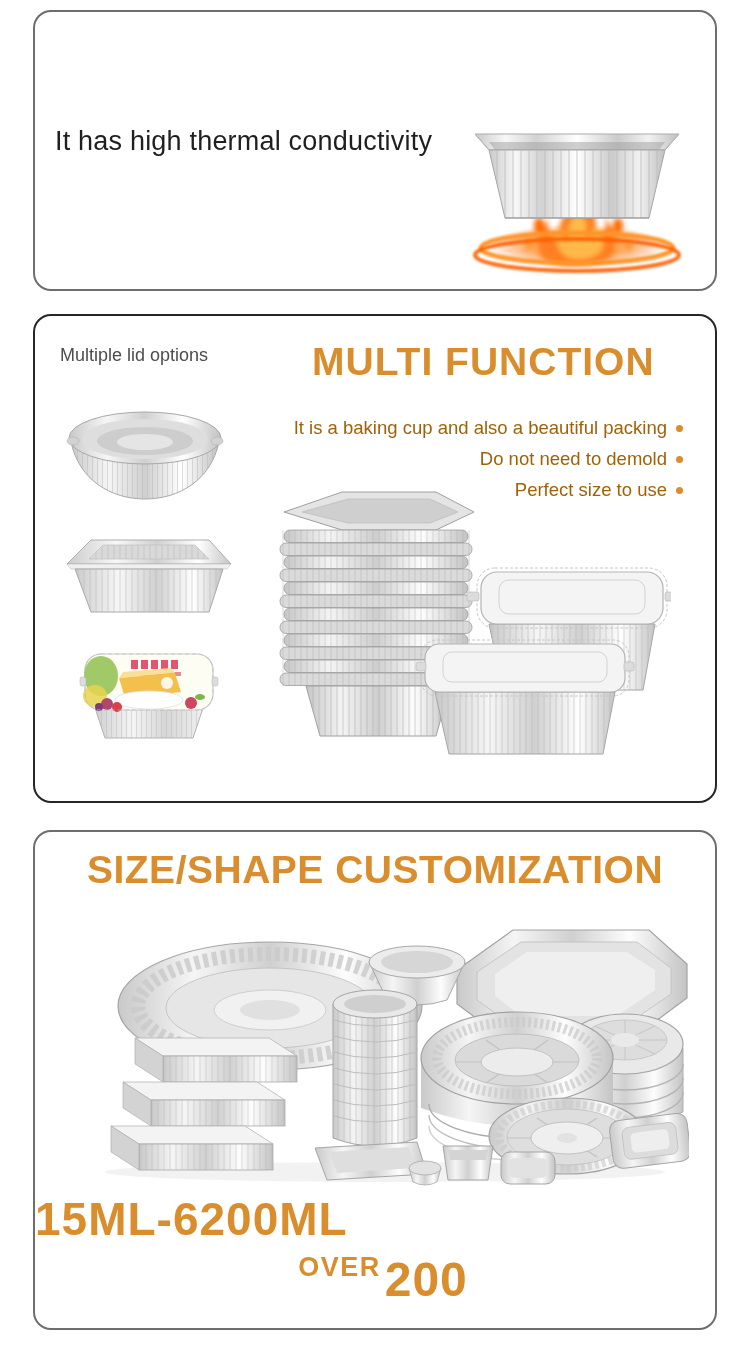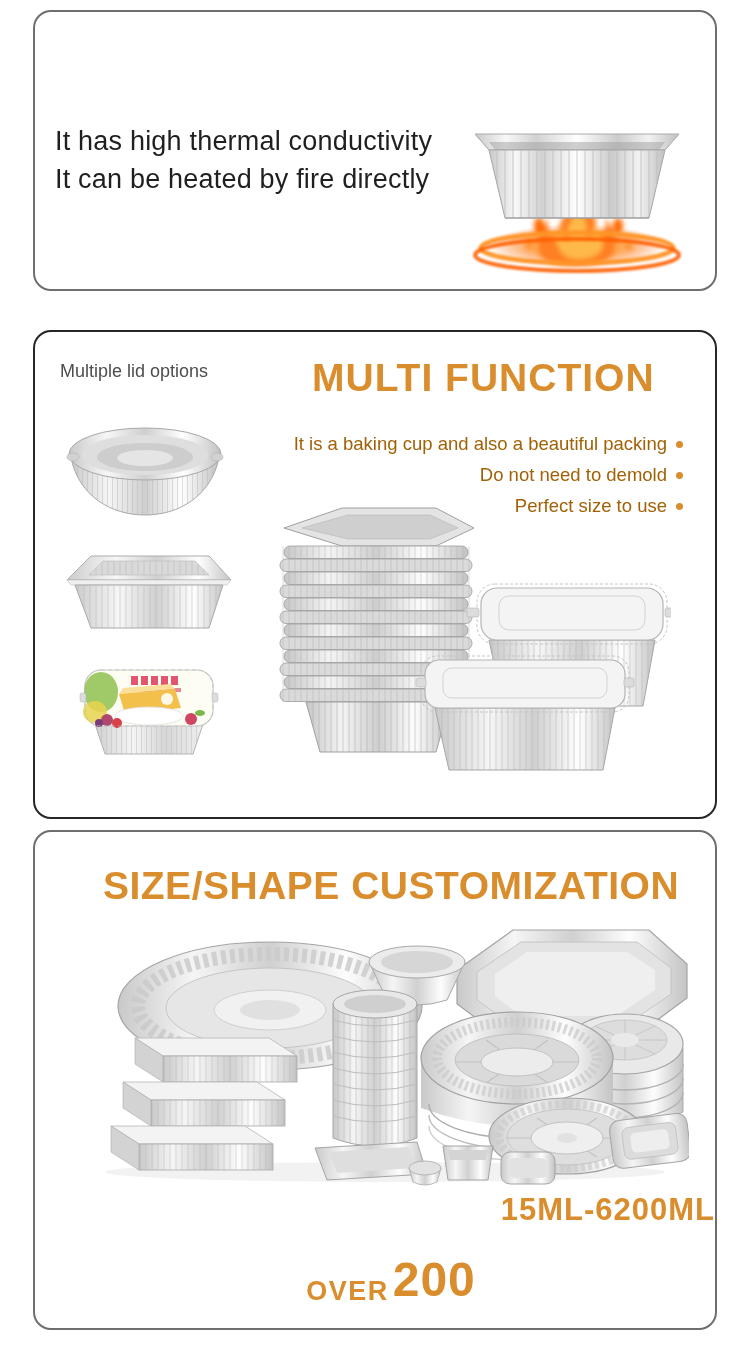--- a/index.html
+++ b/index.html
@@ -1,21 +1,21 @@
 <!DOCTYPE html>
 <html style="--accent: #D98D2C;"><head>
 <meta charset="utf-8">
 <style>
   :root{ --accent:#D98D2C; }
   html,body{margin:0;padding:0;background:#fff;}
   .page{position:relative;width:750px;height:1349px;background:#fff;overflow:hidden;
         font-family:"Liberation Sans",sans-serif;border-radius:20px;}
   .card{position:absolute;left:33px;width:684px;background:#fff;border-radius:18px;box-sizing:border-box;}
   .card1{top:10px;height:281px;border:2px solid #6E6E6E;}
-  .card2{top:314px;height:489px;border:2px solid #262626;margin-top:16px;}
+  .card2{top:314px;height:489px;border:2px solid #262626;}
   .card3{top:830px;height:500px;border:2px solid #6E6E6E;}
 
   
   .c1-text{position:absolute;left:20px;top:110px;font-size:27px;line-height:38px;color:#1F1F1F;letter-spacing:.2px;}
   .c1-img{position:absolute;right:14px;top:96px;width:248px;height:168px;}
 
   
   .lid-label{position:absolute;left:25px;top:29px;font-size:18px;color:#4D4D4D;}
   .mf-title{position:absolute;left:277px;top:24px;width:366px;margin:0;text-align:left;
             font-size:39px;font-weight:800;letter-spacing:1px;color:var(--accent);}
@@ -24,40 +24,39 @@
   .dot{display:inline-block;width:7px;height:7px;border-radius:50%;background:var(--accent);
        margin-left:9px;vertical-align:2px;}
   .img-abs{position:absolute;}
   .img-bowl{left:30px;top:88px;width:160px;height:100px;}
   .img-rect{left:28px;top:212px;width:172px;height:88px;}
   .img-color{left:44px;top:334px;width:140px;height:92px;}
   .img-stack{left:215px;top:166px;width:252px;height:262px;}
   .img-pair{left:380px;top:250px;width:256px;height:196px;}
 
   
-  .ss-title{position:absolute;top:16px;left:0;width:100%;margin:16px;text-align:center;
+  .ss-title{position:absolute;top:16px;left:0;width:100%;margin:0;text-align:center;
             font-size:39px;font-weight:800;letter-spacing:.5px;color:var(--accent);}
   .cluster{position:absolute;left:30px;top:80px;width:624px;height:274px;}
-  .range{position:absolute;top:360px;left:0;width:100%;text-align:right;
-         font-size:31px;font-weight:800;letter-spacing:1px;color:var(--accent);}
-  .over-line{position:absolute;top:420px;left:16px;width:100%;display:flex;justify-content:center;
-             align-items:flex-end;gap:4px;color:var(--accent);font-weight:800;}
+  .range{position:absolute;top:360px;left:0;width:100%;text-align:left;
+         font-size:46px;font-weight:800;letter-spacing:1px;color:var(--accent);}
+  .over-line{position:absolute;top:420px;left:8px;width:100%;display:flex;justify-content:center;
+             align-items:flex-start;gap:4px;color:var(--accent);font-weight:800;}
   .over-word,.suffix-word{font-size:27px;letter-spacing:1.5px;}
   .count-big{font-size:48px;letter-spacing:1px;}
   svg{display:block;width:100%;height:100%;}
 </style>
 </head>
 <body>
 
 <div class="page">
 
   <section class="card card1">
     <div class="c1-text">
       <div>It has high thermal conductivity</div>
-      <div>It can be heated by fire directly</div>
     </div>
     <div class="c1-img">
       <svg viewBox="0 0 248 168" xmlns="http://www.w3.org/2000/svg">
         <defs>
           <linearGradient id="fA" x1="0" y1="0" x2="1" y2="0">
             <stop offset="0" stop-color="#c9c9c9"></stop>
               <stop offset=".15" stop-color="#f8f8f8"></stop>
             <stop offset=".3" stop-color="#d2d2d2"></stop>
               <stop offset=".5" stop-color="#ffffff"></stop>
             <stop offset=".7" stop-color="#cbcbcb"></stop>

